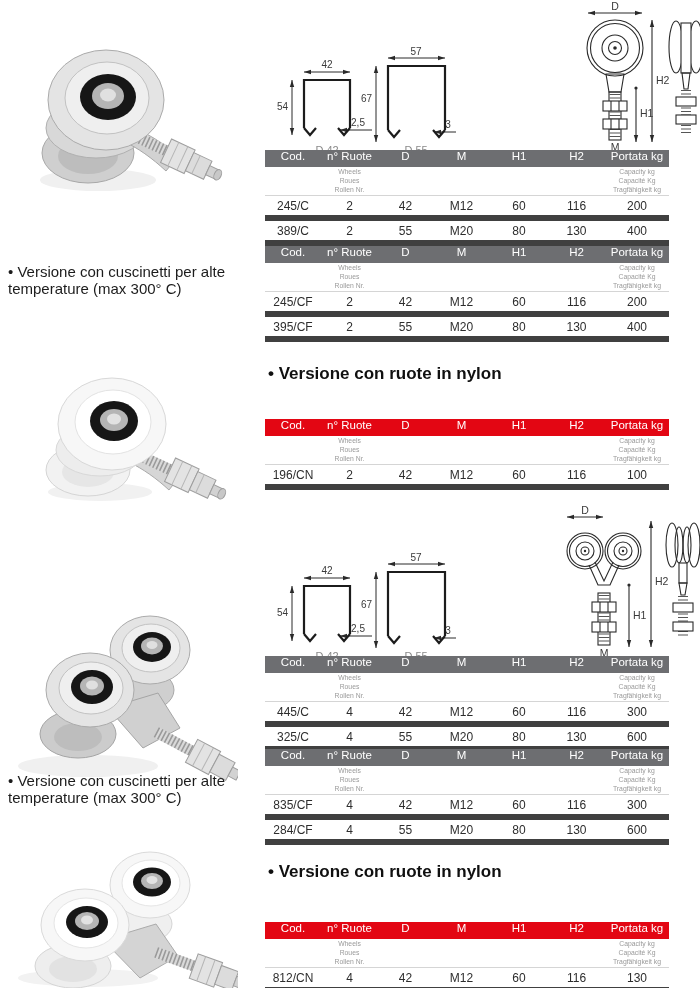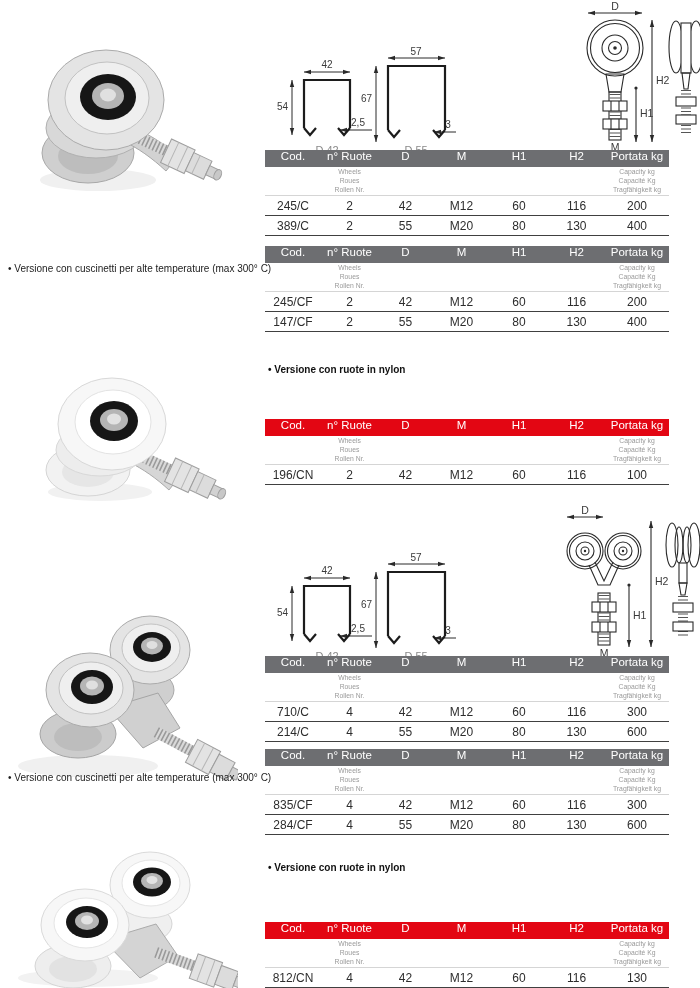--- a/index.html
+++ b/index.html
@@ -9,27 +9,27 @@
 
   
   .spec-table{position:absolute;width:404px;}
   .tr{display:flex;}
   .head{background:#6d6e71;height:17px;align-items:flex-start;}
   .head.red{background:#e30613;}
   .th{color:#ffffff;font-size:11.5px;text-align:center;}
   .subrow{height:27px;border-bottom:1px solid #d5d5d5;padding-top:1px;}
   .sub{font-size:6.8px;color:#9a9a9a;text-align:center;line-height:1.3;}
   .subcell{text-align:center;}
-  .row{height:19px;border-bottom:1px solid #404040;align-items:center;}
+  .row{height:19px;border-bottom:6px solid #404040;align-items:center;}
   .td{font-size:12px;color:#2d2d2d;text-align:center;}
   .c0{width:56px}.c1{width:57px}.c2{width:55px}.c3{width:57px}
   .c4{width:58px}.c5{width:57px}.c6{width:64px}
 
-  .bullet{font-size:10px;color:#1c1c1c;}
-  .nylon-head{font-size:10px;font-weight:bold;color:#101010;}
+  .bullet{font-size:15px;color:#1c1c1c;}
+  .nylon-head{font-size:17px;font-weight:bold;color:#101010;}
 
   svg text{font-family:"Liberation Sans",sans-serif;}
   .dim{font-size:10px;fill:#3a3a3a;}
   .dimbig{font-size:10.5px;fill:#3a3a3a;}
   .plabel{font-size:11px;fill:#8a8a8a;}
 </style>
 </head>
 <body>
 
 <div class="page">
@@ -217,21 +217,21 @@
       <div class="tr row">
         <div class="td c0">245/CF</div>
         <div class="td c1">2</div>
         <div class="td c2">42</div>
         <div class="td c3">M12</div>
         <div class="td c4">60</div>
         <div class="td c5">116</div>
         <div class="td c6">200</div>
       </div>
       <div class="tr row">
-        <div class="td c0">147/CF</div>
+        <div class="td c0">395/CF</div>
         <div class="td c1">2</div>
         <div class="td c2">55</div>
         <div class="td c3">M20</div>
         <div class="td c4">80</div>
         <div class="td c5">130</div>
         <div class="td c6">400</div>
       </div>
     </div>
 
   <div class="abs bullet" style="left:8px;top:263px;width:270px">• Versione con cuscinetti per alte temperature (max 300° C)</div>
@@ -439,30 +439,30 @@
         <div class="subcell c3"></div>
         <div class="subcell c4"></div>
         <div class="subcell c5"></div>
         <div class="subcell c6">
           <div class="sub">Capacity kg</div>
           <div class="sub">Capacité Kg</div>
           <div class="sub">Tragfähigkeit kg</div>
         </div>
       </div>
       <div class="tr row">
-        <div class="td c0">710/C</div>
+        <div class="td c0">445/C</div>
         <div class="td c1">4</div>
         <div class="td c2">42</div>
         <div class="td c3">M12</div>
         <div class="td c4">60</div>
         <div class="td c5">116</div>
         <div class="td c6">300</div>
       </div>
       <div class="tr row">
-        <div class="td c0">214/C</div>
+        <div class="td c0">325/C</div>
         <div class="td c1">4</div>
         <div class="td c2">55</div>
         <div class="td c3">M20</div>
         <div class="td c4">80</div>
         <div class="td c5">130</div>
         <div class="td c6">600</div>
       </div>
     </div>
   <div class="spec-table" style="left:265px;top:749px">
       <div class="tr head">

